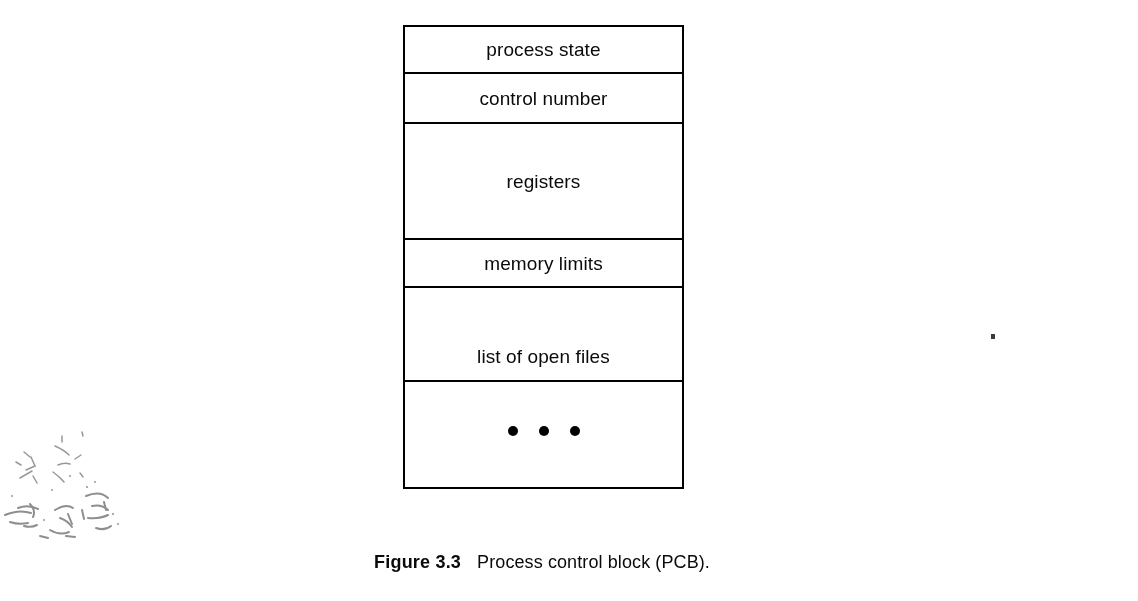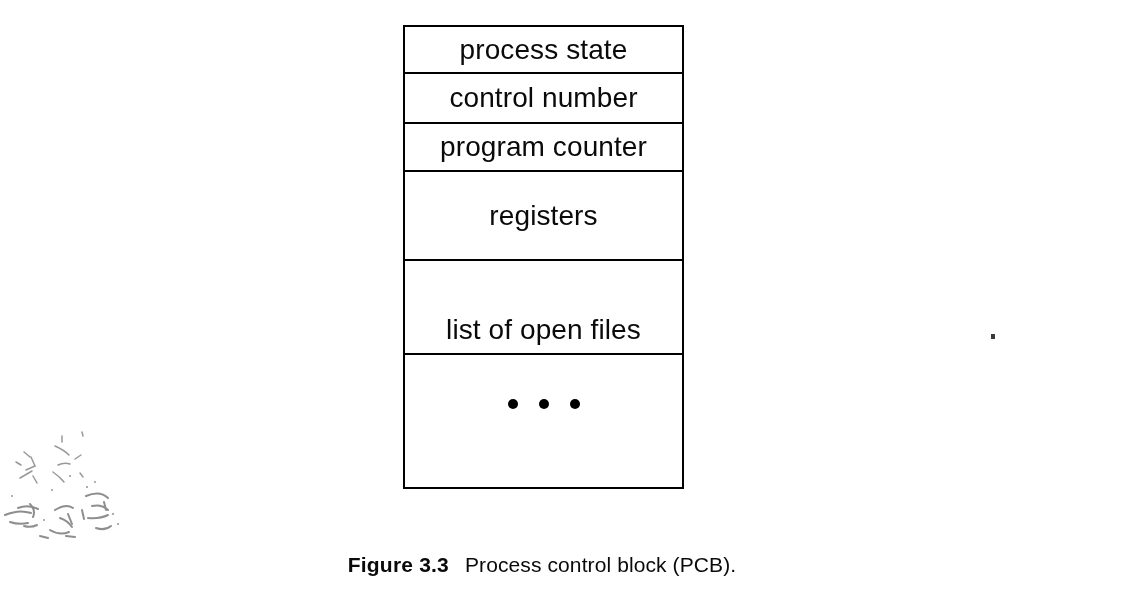--- a/index.html
+++ b/index.html
@@ -44,33 +44,33 @@
     align-items: center;
     justify-content: center;
     width: 100%;
     position: relative;
   }
   .pcb-row:last-child {
     border-bottom: none;
   }
 
   .pcb-row .row-label {
-    font-size: 28px;
+    font-size: 19px;
     line-height: 1;
     letter-spacing: 0.1px;
     color: #0a0a0a;
     white-space: nowrap;
     text-align: center;
   }
 
   
   .row-h-state   { height: 47px; }
   .row-h-number  { height: 50px; }
   .row-h-counter { height: 48px; }
-  .row-h-regs    { height: 89px; }
+  .row-h-regs    { height: 116px; }
   .row-h-memory  { height: 48px; }
   .row-h-files   { height: 49px; margin-top: 45px; }
   .row-h-dots    { height: 100px; }
 
   
   .dots-wrap {
     display: flex;
     align-items: center;
     justify-content: center;
     gap: 21px;
@@ -86,21 +86,21 @@
     display: block;
   }
 
   
   .figure-caption {
     position: absolute;
     left: 0;
     top: 552px;
     width: 1084px;
     text-align: center;
-    font-size: 21px;
+    font-size: 18px;
     line-height: 1.2;
     color: #0a0a0a;
     white-space: nowrap;
   }
   .caption-number {
     font-weight: bold;
     letter-spacing: 0.2px;
   }
   .caption-gap {
     display: inline-block;
@@ -139,28 +139,28 @@
   <div class="pcb-table">
 
     <div class="pcb-row row-h-state">
       <span class="row-label">process state</span>
     </div>
 
     <div class="pcb-row row-h-number">
       <span class="row-label">control number</span>
     </div>
 
-    <div class="pcb-row row-h-counter">
-      <span class="row-label">program counter</span>
-    </div>
 
     <div class="pcb-row row-h-regs">
       <span class="row-label">registers</span>
     </div>
 
+    <div class="pcb-row row-h-memory">
+      <span class="row-label">memory limits</span>
+    </div>
 
     <div class="pcb-row row-h-files">
       <span class="row-label">list of open files</span>
     </div>
 
     <div class="pcb-row row-h-dots">
       <span class="dots-wrap">
         <span class="dot"></span>
         <span class="dot"></span>
         <span class="dot"></span>

